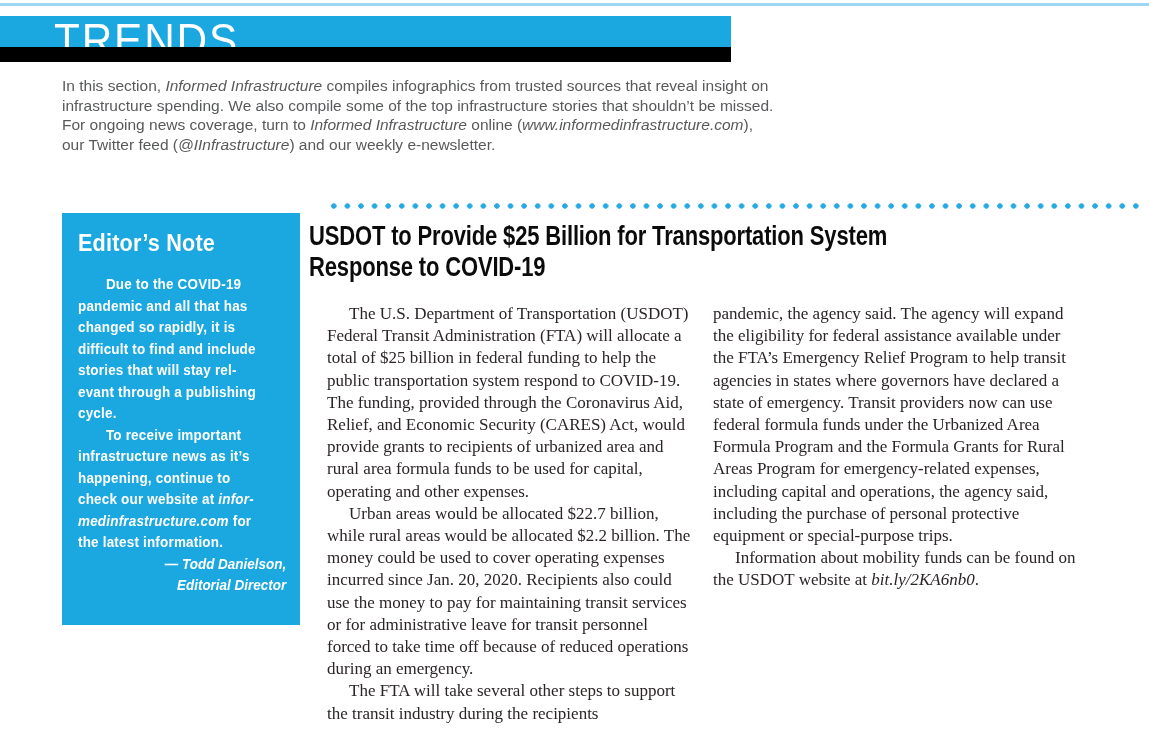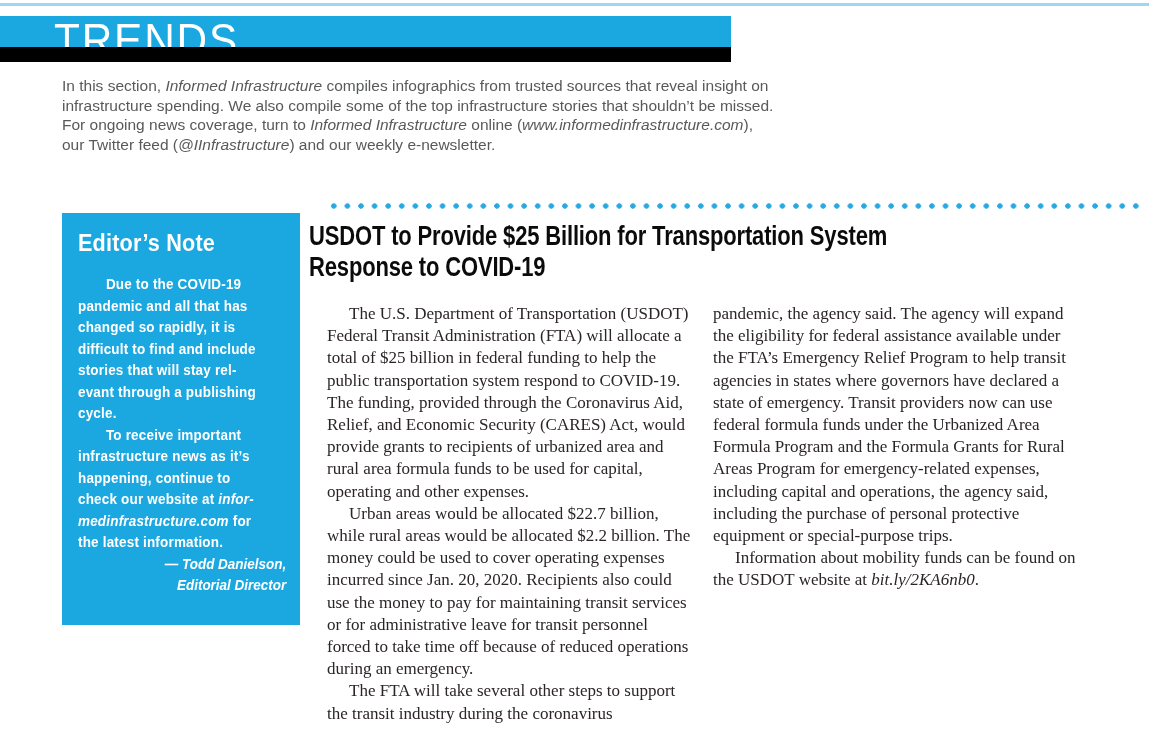--- a/index.html
+++ b/index.html
@@ -85,21 +85,21 @@
 
   <div class="title">
     <div class="title-line">USDOT to Provide $25 Billion for Transportation System</div>
     <div class="title-line">Response to COVID-19</div>
   </div>
 
   <div class="cols">
     <div class="col">
       <p>The U.S. Department of Transportation (USDOT) Federal Transit Administration (FTA) will allocate a total of $25 billion in federal funding to help the public transportation system respond to COVID-19. The funding, provided through the Coronavirus Aid, Relief, and Economic Security (CARES) Act, would provide grants to recipients of urbanized area and rural area formula funds to be used for capital, operating and other expenses.</p>
       <p>Urban areas would be allocated $22.7 billion, while rural areas would be allocated $2.2 billion. The money could be used to cover operating expenses incurred since Jan. 20, 2020. Recipients also could use the money to pay for maintaining transit services or for administrative leave for transit personnel forced to take time off because of reduced operations during an emergency.</p>
-      <p>The FTA will take several other steps to sup­port the transit industry during the coronavirus</p>
+      <p>The FTA will take several other steps to sup­port the transit industry during the recipients</p>
     </div>
     <div class="col">
       <p class="cont">pandemic, the agency said. The agency will expand the eligibility for federal assistance avail­able under the FTA’s Emergency Relief Program to help transit agencies in states where gover­nors have declared a state of emergency. Transit providers now can use federal formula funds under the Urbanized Area Formula Program and the Formula Grants for Rural Areas Program for emergency-related expenses, including capital and operations, the agency said, including the purchase of personal protective equipment or special-purpose trips.</p>
       <p><span>Information about mobility funds can be found on the USDOT website at </span><span class="it">bit.ly/2KA6nb0</span><span>.</span></p>
     </div>
   </div>
 
 </div>
 
 </body></html>

